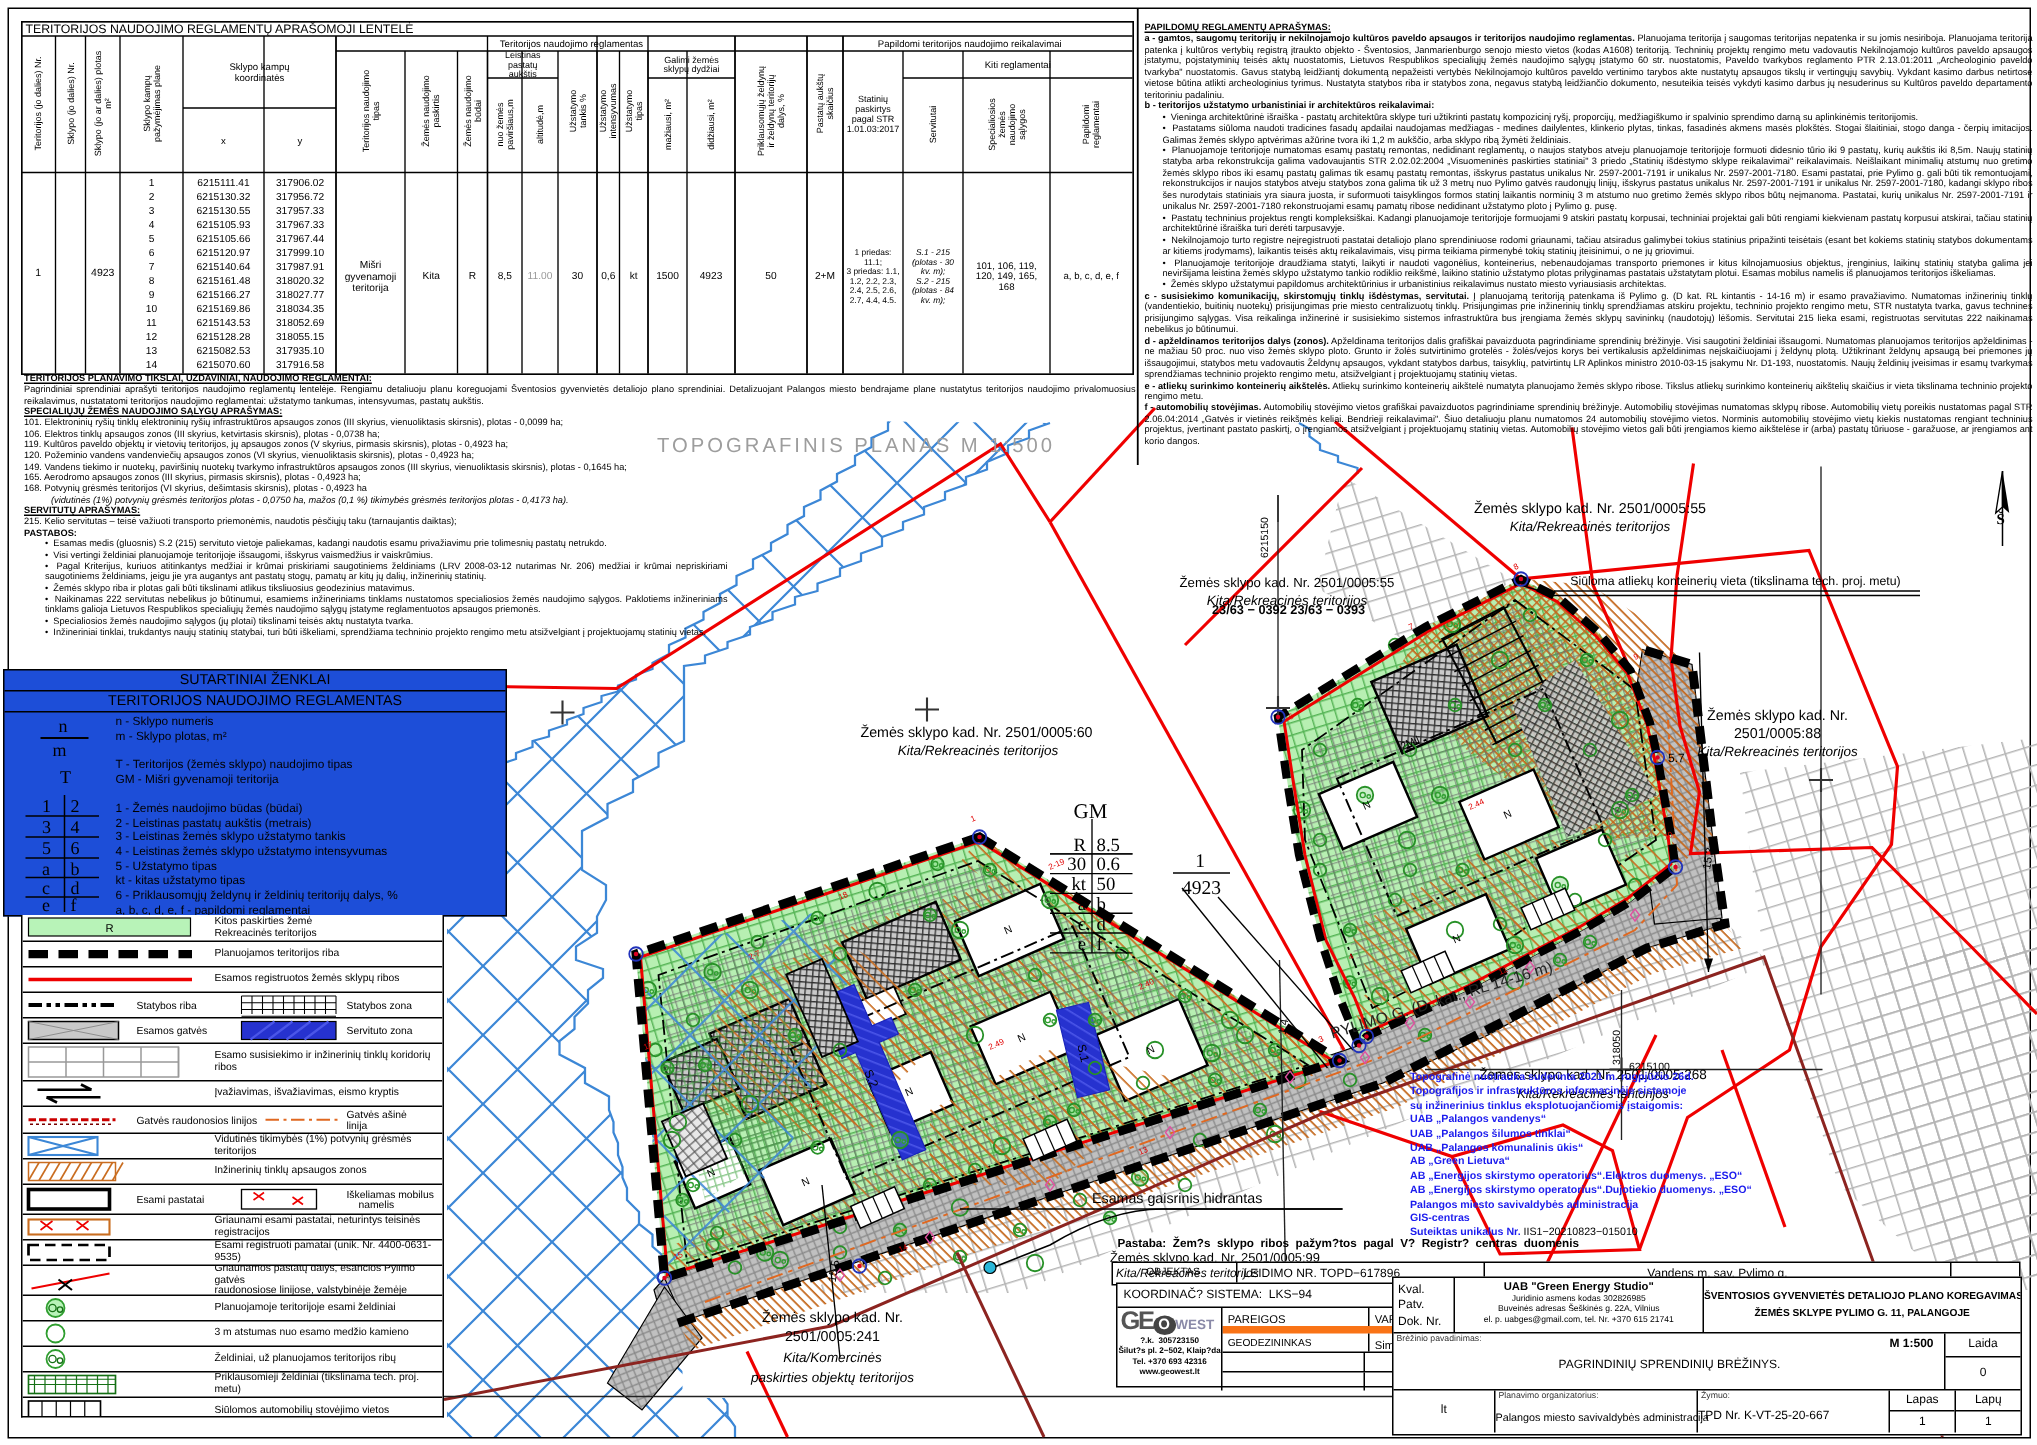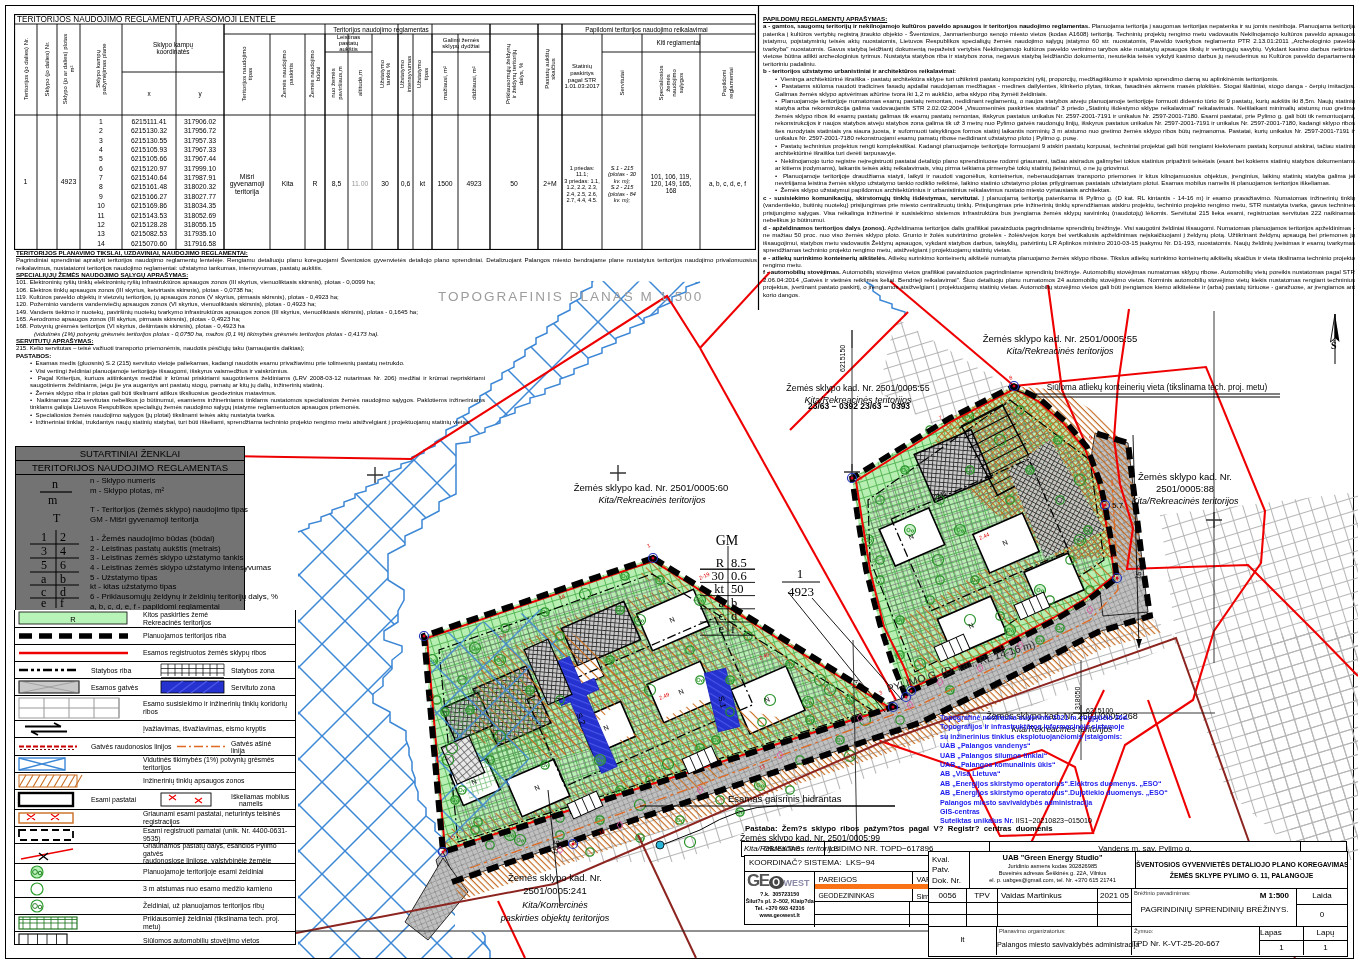--- a/index.html
+++ b/index.html
@@ -864,21 +864,21 @@
 <div class="b">PASTABOS:</div>
 <div style="padding-left:14px;max-width:455px;">•&nbsp; Esamas medis (gluosnis) S.2 (215) servituto vietoje paliekamas, kadangi naudotis esamu privažiavimu prie tolimesnių pastatų netrukdo.</div>
 <div style="padding-left:14px;max-width:455px;">•&nbsp; Visi vertingi želdiniai planuojamoje teritorijoje išsaugomi, išskyrus vaismedžius ir vaiskrūmius.</div>
 <div style="padding-left:14px;max-width:455px;text-align:justify;">•&nbsp; Pagal Kriterijus, kuriuos atitinkantys medžiai ir krūmai priskiriami saugotiniems želdiniams (LRV 2008-03-12 nutarimas Nr. 206) medžiai ir krūmai nepriskiriami saugotiniems želdiniams, jeigu jie yra augantys ant pastatų stogų, pamatų ar kitų jų dalių, inžinerinių statinių.</div>
 <div style="padding-left:14px;max-width:455px;">•&nbsp; Žemės sklypo riba ir plotas gali būti tikslinami atlikus tiksliuosius geodezinius matavimus.</div>
 <div style="padding-left:14px;max-width:455px;text-align:justify;">•&nbsp; Naikinamas 222 servitutas nebelikus jo būtinumui, esamiems inžineriniams tinklams nustatomos specialiosios žemės naudojimo sąlygos. Paklotiems inžineriniams tinklams galioja Lietuvos Respublikos specialiųjų žemės naudojimo sąlygų įstatyme reglamentuotos apsaugos priemonės.</div>
 <div style="padding-left:14px;max-width:455px;">•&nbsp; Specialiosios žemės naudojimo sąlygos (jų plotai) tikslinami teisės aktų nustatyta tvarka.</div>
 <div style="padding-left:14px;max-width:455px;text-align:justify;">•&nbsp; Inžineriniai tinklai, trukdantys naujų statinių statybai, turi būti iškeliami, sprendžiama techninio projekto rengimo metu atsižvelgiant į projektuojamų statinių vietas.</div>
 </div>
 
-<div class="abs" style="left:15px;top:446px;width:230px;height:165px;z-index:5;background:#737373;border:1.2px solid #000;box-sizing:border-box;">
+<div class="abs" style="left:2px;top:446px;width:336px;height:165px;z-index:5;background:#1d4ed8;border:1.2px solid #000;box-sizing:border-box;">
 <div style="border-bottom:1px solid #000;text-align:center;font-size:9.5px;padding:1px 0;">SUTARTINIAI ŽENKLAI</div>
 <div style="border-bottom:1px solid #000;text-align:center;font-size:9.5px;padding:1px 0;">TERITORIJOS NAUDOJIMO REGLAMENTAS</div>
 
 <div style="position:relative;height:133px;font-size:7.9px;">
  <svg width="70" height="133" style="position:absolute;left:0;top:0;">
   <text x="36" y="13" font-size="12" font-family="Liberation Serif">n</text>
   <line x1="24" y1="17" x2="56" y2="17" stroke="#000" stroke-width="1.2"></line>
   <text x="32" y="29" font-size="12" font-family="Liberation Serif">m</text>
   <text x="37" y="47" font-size="12" font-family="Liberation Serif">T</text>
   <g font-size="12" font-family="Liberation Serif">
@@ -1119,21 +1119,21 @@
 <div><span class="b">e - atliekų surinkimo konteinerių aikštelės.</span> Atliekų surinkimo konteinerių aikštelė numatyta planuojamo žemės sklypo ribose. Tikslus atliekų surinkimo konteinerių aikštelių skaičius ir vieta tikslinama techninio projekto rengimo metu.</div>
 <div><span class="b">f - automobilių stovėjimas.</span> Automobilių stovėjimo vietos grafiškai pavaizduotos pagrindiniame sprendinių brėžinyje. Automobilių stovėjimas numatomas sklypų ribose. Automobilių vietų poreikis nustatomas pagal STR 2.06.04:2014 „Gatvės ir vietinės reikšmės keliai. Bendrieji reikalavimai". Šiuo detaliuoju planu numatomos 24 automobilių stovėjimo vietos. Norminis automobilių stovėjimo vietų kiekis nustatomas rengiant techninius projektus, įvertinant pastato paskirtį, o įrengiamos atsižvelgiant į projektuojamų statinių vietas. Automobilių stovėjimo vietos gali būti įrengiamos kiemo aikštelėse ir (arba) pastatų tūriuose - garažuose, ar įrengiamos ant korio dangos.</div>
 </div>
 <div class="abs" style="left:940px;top:714px;z-index:6;color:#1b1bee;font-size:7.1px;line-height:9.4px;font-weight:bold;white-space:nowrap;font-stretch:condensed;">
 <div>Topografinė nuotrauka suderinta 2021 m. rugpjūčio 26d.</div>
 <div>Topografijos ir infrastruktūros informacinėje sistemoje</div>
 <div>su inžinerinius tinklus eksplotuojančiomis įstaigomis:</div>
 <div>UAB „Palangos vandenys“</div>
 <div>UAB „Palangos šilumos tinklai“</div>
 <div>UAB „Palangos komunalinis ūkis“</div>
-<div>AB „Visa Lietuva“</div>
+<div>AB „Green Lietuva“</div>
 <div>AB „Energijos skirstymo operatorius“.Elektros duomenys. „ESO“</div>
 <div>AB „Energijos skirstymo operatorius“.Dujotiekio duomenys. „ESO“</div>
 <div>Palangos miesto savivaldybės administracija</div>
 <div>GIS-centras</div>
 <div><span style="color:#1b1bee;">Suteiktas unikalus Nr. </span><span style="color:#000;font-weight:normal;">IIS1−20210823−015010</span></div>
 </div>
 
 <div class="abs" style="left:745px;top:824px;z-index:6;font-size:7.8px;font-weight:bold;white-space:nowrap;font-stretch:condensed;">Pastaba:&nbsp; Žem?s&nbsp; sklypo&nbsp; ribos&nbsp; pažym?tos&nbsp; pagal&nbsp; V?&nbsp; Registr?&nbsp; centras&nbsp; duomenis</div>
 
 <div class="abs" style="left:740px;top:833px;z-index:6;font-size:8.6px;white-space:nowrap;">Žemės sklypo <span style="text-decoration:underline;">kad. Nr. 2501/0005:99</span></div>
@@ -1177,40 +1177,20 @@
 </div>
 </div>
 
 <div class="abs" style="left:928px;top:851px;width:418px;height:104px;z-index:8;background:#fff;border:1.6px solid #000;font-size:8px;">
 <div style="display:flex;height:36px;border-bottom:1px solid #000;">
   <div style="width:37px;border-right:1px solid #000;padding:3px 0 0 3px;line-height:1.3;">Kval.<br>Patv.<br>Dok. Nr.</div>
   <div style="width:165px;border-right:1px solid #000;text-align:center;line-height:1.12;padding-top:2px;overflow:hidden;"><span class="b" style="font-size:7.5px;">UAB "Green Energy Studio"</span><br><span style="font-size:5.7px;line-height:1.2;display:inline-block;">Juridinio asmens kodas 302826985<br>Buveinės adresas Šeškinės g. 22A, Vilnius<br>el. p. uabges@gmail.com, tel. Nr. +370 615 21741</span></div>
   <div style="flex:1;text-align:center;font-weight:bold;font-size:6.8px;padding-top:7px;line-height:11px;overflow:hidden;white-space:nowrap;">ŠVENTOSIOS GYVENVIETĖS DETALIOJO PLANO KOREGAVIMAS<br>ŽEMĖS SKLYPE PYLIMO G. 11, PALANGOJE</div>
 </div>
 <div style="display:flex;height:37px;border-bottom:1px solid #000;">
-  <div style="width:202px;border-right:1px solid #000;">
-    <div style="display:flex;height:13px;border-bottom:1px solid #000;">
-      <div style="width:37px;border-right:1px solid #000;text-align:center;padding-top:2px;">0056</div>
-      <div style="width:30px;border-right:1px solid #000;text-align:center;padding-top:2px;">TPV</div>
-      <div style="flex:1;border-right:1px solid #000;padding:2px 0 0 3px;">Vaidas Martinkus</div>
-      <div style="width:33px;text-align:center;padding-top:2px;">2021 05</div>
-    </div>
-    <div style="display:flex;height:11px;border-bottom:1px solid #000;">
-            <div style="width:37px;border-right:1px solid #000;"></div>
-            <div style="width:30px;border-right:1px solid #000;"></div>
-            <div style="flex:1;border-right:1px solid #000;"></div>
-            <div style="width:33px;"></div>
-          </div>
-    <div style="display:flex;height:11px;">
-            <div style="width:37px;border-right:1px solid #000;"></div>
-            <div style="width:30px;border-right:1px solid #000;"></div>
-            <div style="flex:1;border-right:1px solid #000;"></div>
-            <div style="width:33px;"></div>
-          </div>
-  </div>
   <div style="flex:1;position:relative;">
      <span style="position:absolute;left:2px;top:1px;font-size:5.8px;color:#333;">Brėžinio pavadinimas:</span>
      <span style="position:absolute;right:58px;top:2px;font-weight:bold;">M 1:500</span>
      <span style="position:absolute;left:0;right:50px;top:16px;text-align:center;font-size:8px;">PAGRINDINIŲ SPRENDINIŲ BRĖŽINYS.</span>
      <div style="position:absolute;right:0;top:0;bottom:0;width:50px;border-left:1px solid #000;">
         <div style="height:13px;border-bottom:1px solid #000;text-align:center;padding-top:2px;">Laida</div>
         <div style="text-align:center;padding-top:5px;">0</div>
      </div>
   </div>
 </div>
@@ -1218,21 +1198,21 @@
   <div style="width:67px;border-right:1px solid #000;text-align:center;padding-top:8px;">lt</div>
   <div style="width:134px;border-right:1px solid #000;position:relative;">
      <span style="position:absolute;left:2px;top:1px;font-size:5.8px;color:#333;">Planavimo organizatorius:</span>
      <span style="position:absolute;left:0;right:0;top:13px;text-align:center;font-size:7.2px;white-space:nowrap;">Palangos miesto savivaldybės administracija</span>
   </div>
   <div style="flex:1;position:relative;">
      <span style="position:absolute;left:2px;top:1px;font-size:5.8px;color:#333;">Žymuo:</span>
      <span style="position:absolute;left:0;right:88px;top:12px;text-align:left;">TPD Nr. K-VT-25-20-667</span>
      <div style="position:absolute;right:0;top:0;bottom:0;width:88px;display:flex;">
        <div style="width:44px;border-left:1px solid #000;">
-              <div style="height:12px;border-bottom:1px solid #000;text-align:left;padding-top:1px;">Lapas</div>
+              <div style="height:12px;border-bottom:1px solid #000;text-align:center;padding-top:1px;">Lapas</div>
               <div style="text-align:center;padding-top:2px;">1</div>
             </div>
        <div style="width:44px;border-left:1px solid #000;">
               <div style="height:12px;border-bottom:1px solid #000;text-align:center;padding-top:1px;">Lapų</div>
               <div style="text-align:center;padding-top:2px;">1</div>
             </div>
      </div>
   </div>
 </div>
 </div>

